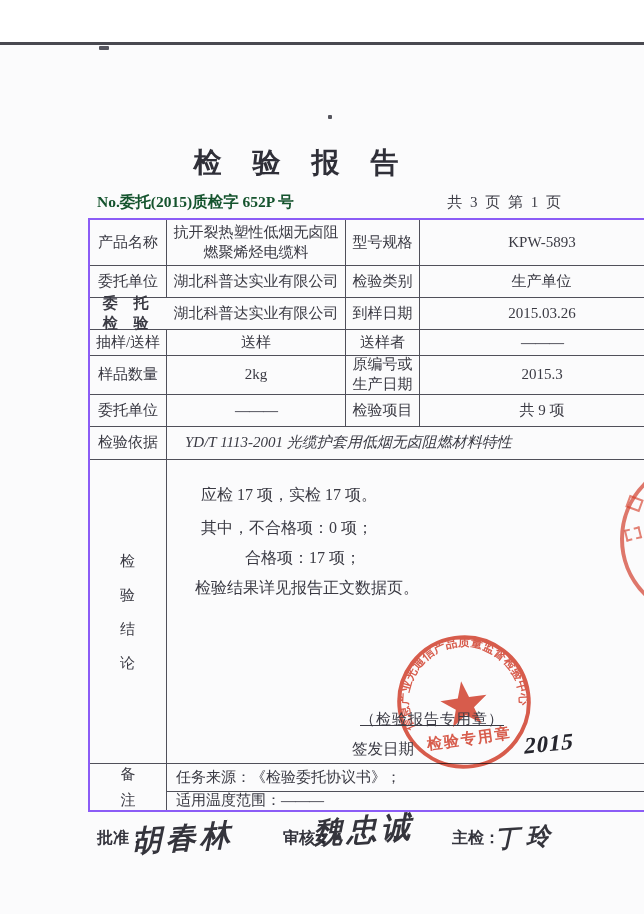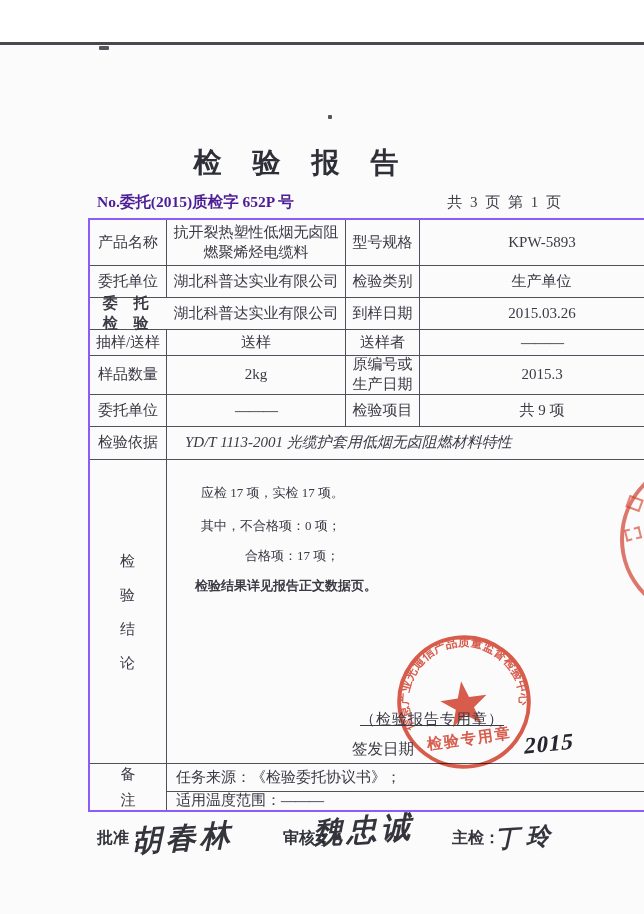--- a/index.html
+++ b/index.html
@@ -15,21 +15,21 @@
 
   .title{
     position:absolute; left:0; right:40px; top:102px;
     text-align:center; font-size:28px; font-weight:bold;
     letter-spacing:12px; color:#2f2f38;
   }
   .header-line{
     position:absolute; left:97px; width:466px; top:150px;
     display:flex; justify-content:space-between; align-items:baseline;
   }
-  .report-no{font-size:15.5px; font-weight:bold; color:#4c1d95;}
+  .report-no{font-size:15.5px; font-weight:bold; color:#14532d;}
   .pagination{font-size:15px; letter-spacing:2px; color:#3d3d46;}
 
   .tbl{
     position:absolute; left:88px; top:176px; width:578px;
     display:grid; box-sizing:border-box;
     grid-template-columns:77px 179px 74px 1fr;
     grid-template-rows:46px 32px 32px 26px 39px 32px 33px 304px 28px 18px;
     border:2px solid #8b5cf6;
   }
   .cell{
@@ -43,25 +43,25 @@
   .sp3{grid-column:span 3;}
   .rsp2{grid-row:span 2;}
   .leftal{justify-content:flex-start; text-align:left; padding-left:18px;font-style:italic;}
   .boldsp{font-weight:bold; letter-spacing:6px;}
   .dash{letter-spacing:-1px; color:#5b5b65; font-weight:bold;}
   .concl-label{line-height:34px; letter-spacing:1px;}
   .remark-label{line-height:26px;}
   .remark-line{justify-content:flex-start; text-align:left; padding-left:9px;}
 
   .concl-cell{position:relative; display:block; padding:0;}
-  .cline{position:absolute; font-size:13px; white-space:nowrap;}
+  .cline{position:absolute; font-size:16px; white-space:nowrap;}
   .cl1{left:34px; top:24px;}
   .cl2{left:34px; top:57px;}
   .cl3{left:78px; top:87px;}
-  .cl4{left:28px; top:117px;font-weight:bold;}
+  .cl4{left:28px; top:117px;}
   .seal-note{position:absolute; left:193px; top:250px; font-size:15px; letter-spacing:1px; color:#3c3c45; white-space:nowrap; z-index:3;text-decoration:underline;}
   .issue-date{position:absolute; left:185px; top:272px; display:flex; align-items:baseline; font-size:15.5px; white-space:nowrap; z-index:3;gap:48px;}
   .issue-date .gap{width:12px;}
   .issue-date .sgap{width:7px;}
 
   .hw{
     display:inline-block; font-weight:600; color:#26262e;
     transform:rotate(-6deg) skewX(-14deg); transform-origin:left bottom;
     font-size:22px; letter-spacing:1px;
   }

